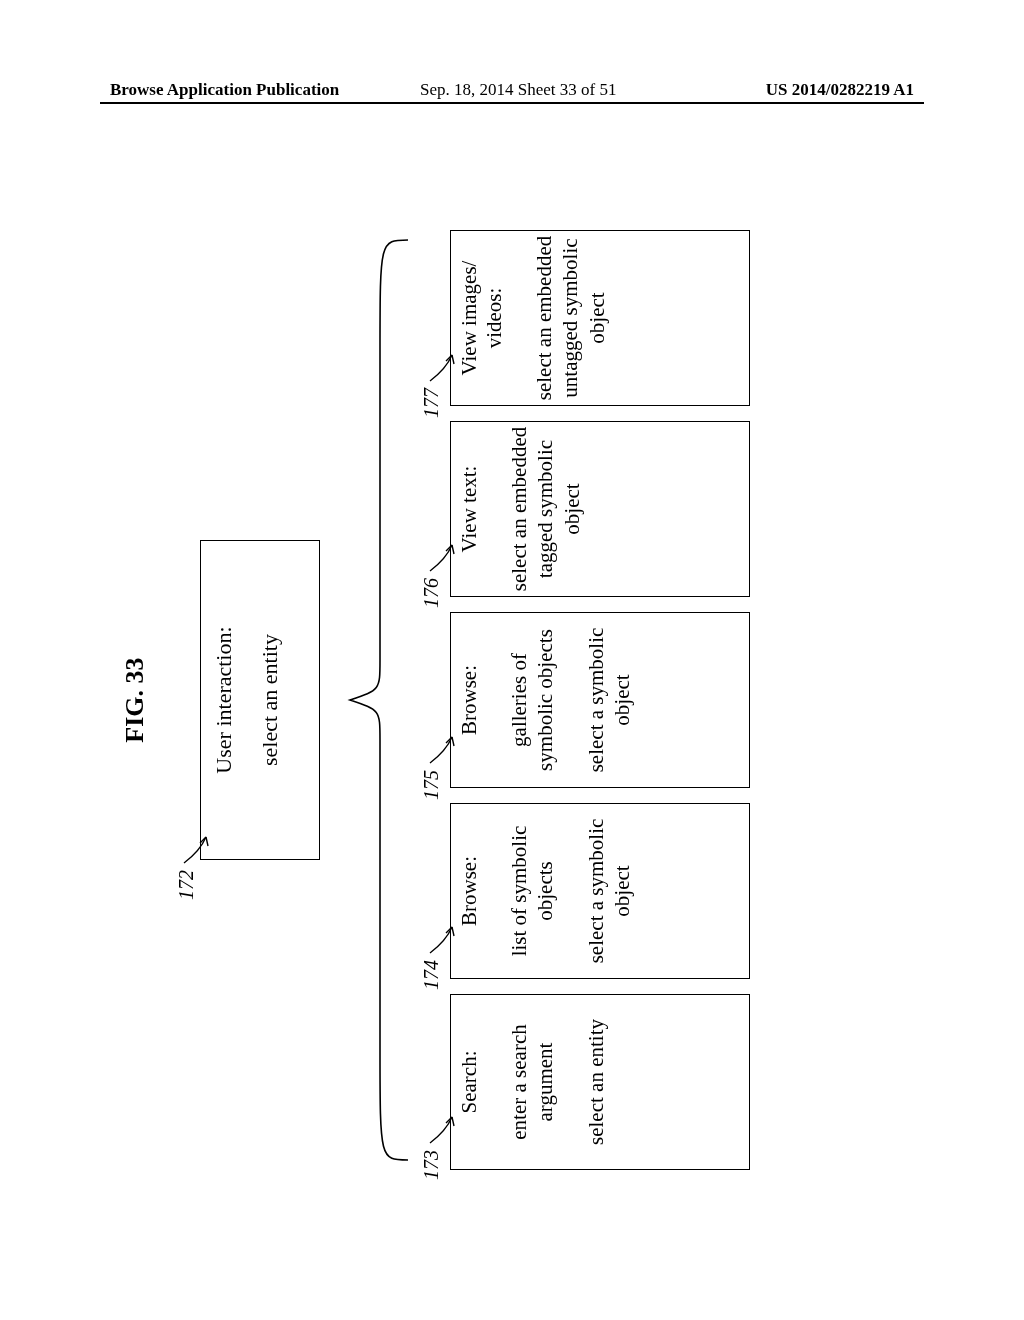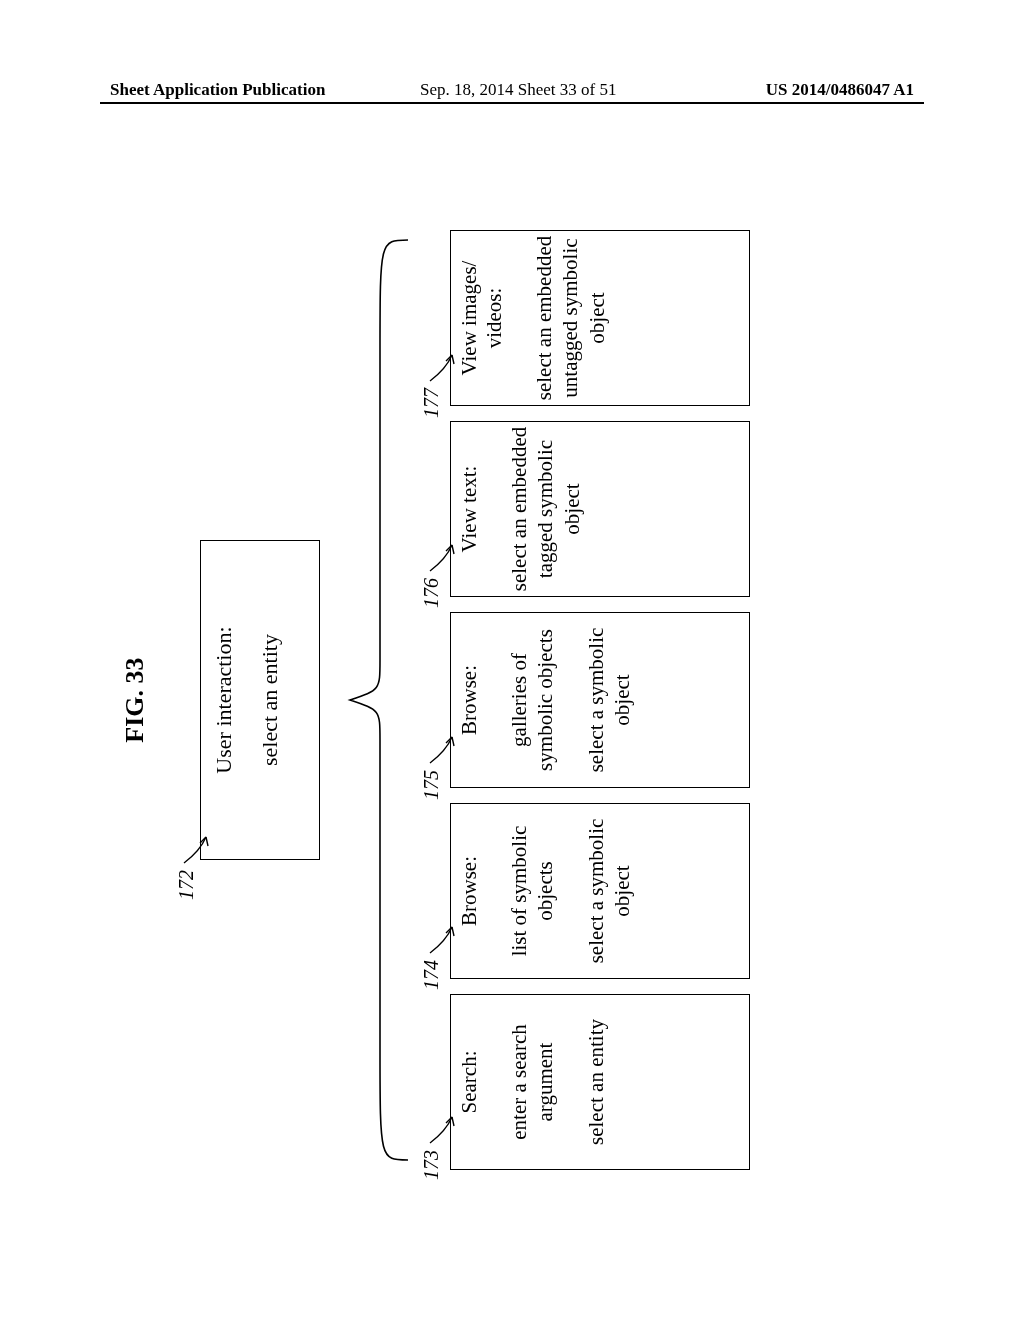--- a/index.html
+++ b/index.html
@@ -128,23 +128,23 @@
     position: absolute;
     font-style: italic;
     font-size: 20px;
   }
   .leader svg { display: block; }
 </style>
 </head>
 <body>
 
 <div class="header">
-  <span class="header-left">Sheet Application Publication</span>
+  <span class="header-left">Browse Application Publication</span>
   <span class="header-center">Sep. 18, 2014  Sheet 33 of 51</span>
-  <span class="header-right">US 2014/0486047 A1</span>
+  <span class="header-right">US 2014/0282219 A1</span>
 </div>
 <div class="header-line"></div>
 
 <div class="figure-wrap">
   <div class="figure">
 
     <div class="fig-title">FIG. 33</div>
 
     <div class="top-label">172</div>
     <div class="top-leader leader">

